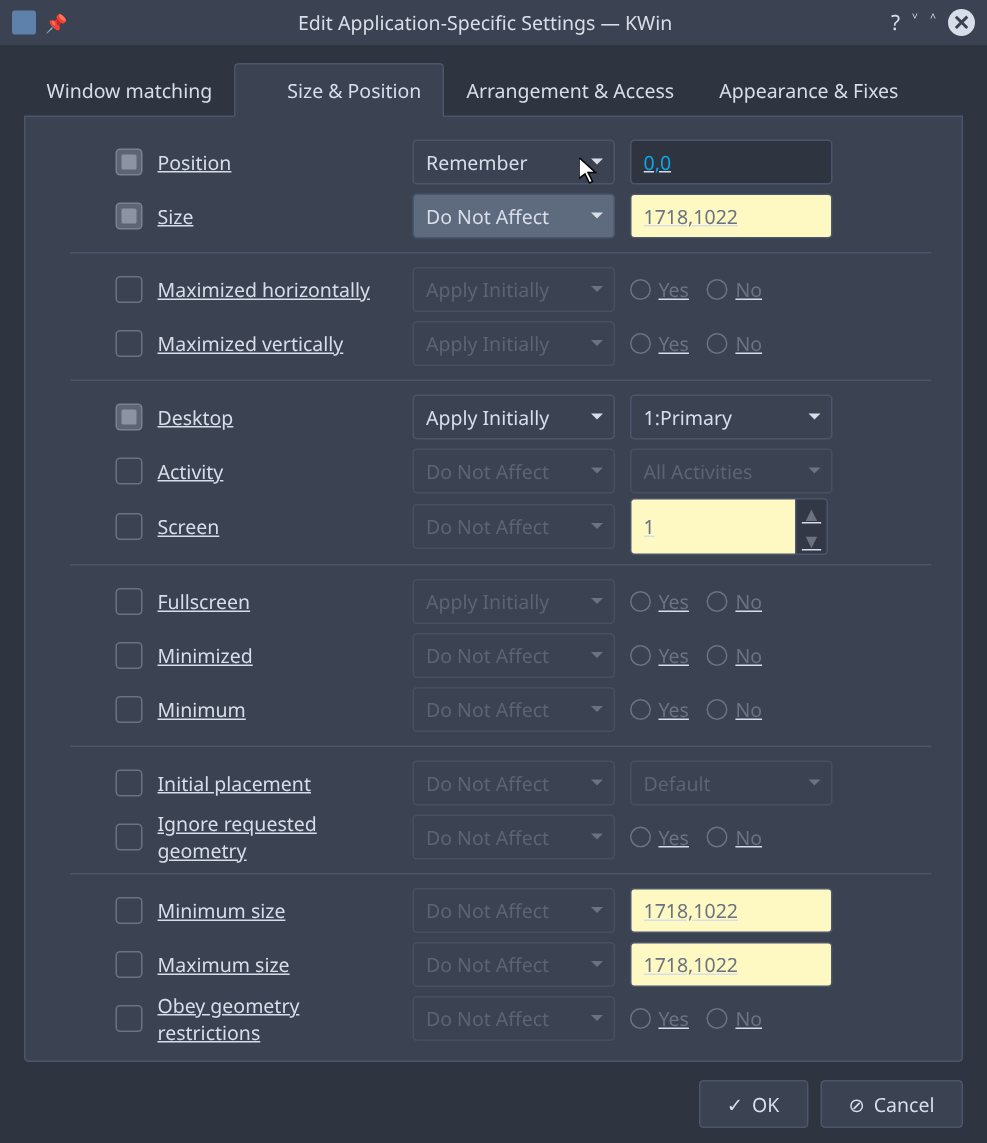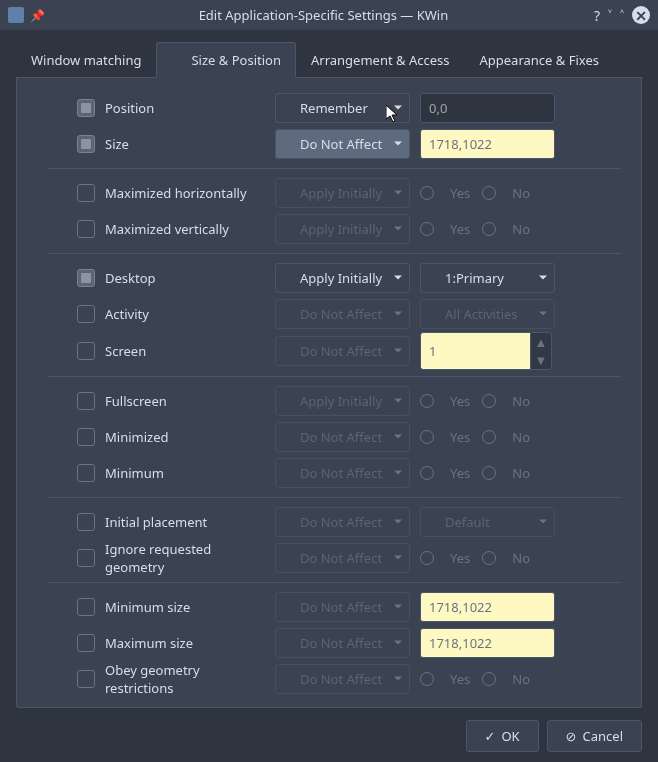--- a/index.html
+++ b/index.html
@@ -12,43 +12,43 @@
 .titlebar .win-ctrl { display: flex; gap: 8px; align-items: center; }
 .titlebar .win-ctrl span { cursor: pointer; font-size: 14px; }
 .titlebar .close-btn { width: 18px; height: 18px; background: #d8dee9; border-radius: 50%; color: #3b4252; display: inline-flex; align-items: center; justify-content: center; font-size: 12px; font-weight: bold; }
 
 .content { padding: 12px 16px 10px 16px; }
 
 .tabs { display: flex; border-bottom: 1px solid #4c566a; }
 .tab { padding: 8px 14px; color: #d8dee9; cursor: pointer; border: 1px solid transparent; border-bottom: none; }
 .tab.active { border: 1px solid #4c566a; border-bottom: 1px solid #3b4252; background: #3b4252; margin-bottom: -1px; border-radius: 3px 3px 0 0; padding-left: 34px; }
 
-.panel { background: #3b4252; border: 1px solid #4c566a; border-top: none; padding: 12px 20px 10px 60px; border-radius: 0 0 3px 3px; }
+.panel { background: #3b4252; border: 1px solid #4c566a; border-top: none; padding: 12px 20px 10px 60px; border-radius: 0 0 3px 3px; text-decoration: underline; }
 
 .row { display: flex; align-items: center; min-height: 36px; gap: 10px; }
 .divider { border-top: 1px solid #4c566a; margin: 6px 0 6px -30px; }
 
 .chk { width: 18px; height: 18px; border: 1px solid #6b7280; border-radius: 3px; flex-shrink: 0; position: relative; }
 .chk.checked { background: #5e6472; border-color: #7a8190; }
 .chk.checked::after { content: ""; position: absolute; left: 3px; top: 3px; width: 10px; height: 10px; background: #8c93a3; border-radius: 1px; }
 
 .lbl { width: 160px; flex-shrink: 0; }
 
-select, .select { appearance: none; background: #3b4252; border: 1px solid #4c566a; color: #d8dee9; padding: 5px 24px 5px 24px; border-radius: 3px; width: 135px; position: relative; }
+select, .select { appearance: none; background: #3b4252; border: 1px solid #4c566a; color: #d8dee9; padding: 5px 24px 5px 8px; border-radius: 3px; width: 135px; position: relative; }
 .select-wrap { position: relative; width: 135px; flex-shrink: 0; }
 .select-wrap::after { content: ""; position: absolute; right: 8px; top: 50%; transform: translateY(-30%); border: 4px solid transparent; border-top-color: #d8dee9; pointer-events: none; }
 .select-wrap.hl select { background: #5e6a7e; }
 .select-wrap.disabled select { color: #6b7280; background: #3b4252; }
 .select-wrap.disabled::after { border-top-color: #6b7280; }
 
-input[type=text] { background: #2e3440; border: 1px solid #4c566a; color: #a3a3a3; padding: 5px 8px; border-radius: 3px; width: 135px; }
+input[type=text] { background: #2e3440; border: 1px solid #4c566a; color: #0ea5e9; padding: 5px 8px; border-radius: 3px; width: 135px; }
 input[type=text]:disabled { color: #6b7280; background: #fef9c3; }
 
 .radio-group { display: flex; gap: 12px; align-items: center; }
-.radio { display: flex; align-items: center; gap: 16px; color: #6b7280; }
+.radio { display: flex; align-items: center; gap: 5px; color: #6b7280; }
 .radio .dot { width: 14px; height: 14px; border: 1px solid #6b7280; border-radius: 50%; }
 
 .spinner { display: flex; }
 .spinner input { width: 110px; border-radius: 3px 0 0 3px; border-right: none; }
 .spinner .spin-btns { width: 22px; border: 1px solid #4c566a; border-radius: 0 3px 3px 0; display: flex; flex-direction: column; justify-content: center; align-items: center; font-size: 8px; color: #6b7280; background: #323846; }
 
 .dialog-buttons { display: flex; justify-content: flex-end; gap: 8px; padding: 12px 0 0 0; }
 .btn { border: 1px solid #4c566a; background: #3b4252; color: #d8dee9; padding: 6px 18px; border-radius: 3px; cursor: pointer; display: inline-flex; align-items: center; gap: 6px; }
 
 .cursor { position: absolute; left: 386px; top: 105px; pointer-events: none; font-size: 16px; color: #fff; }

